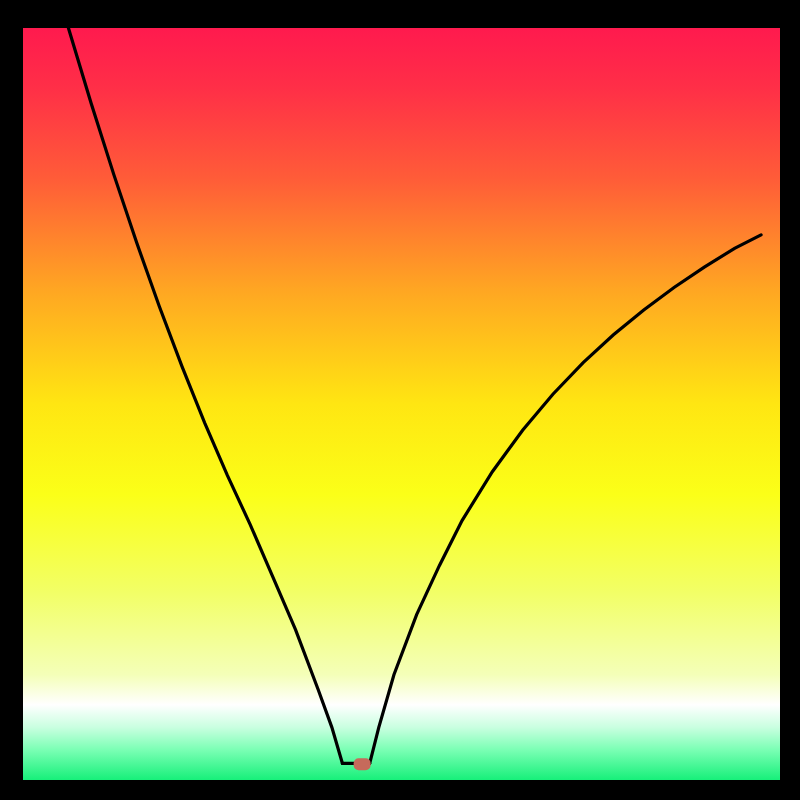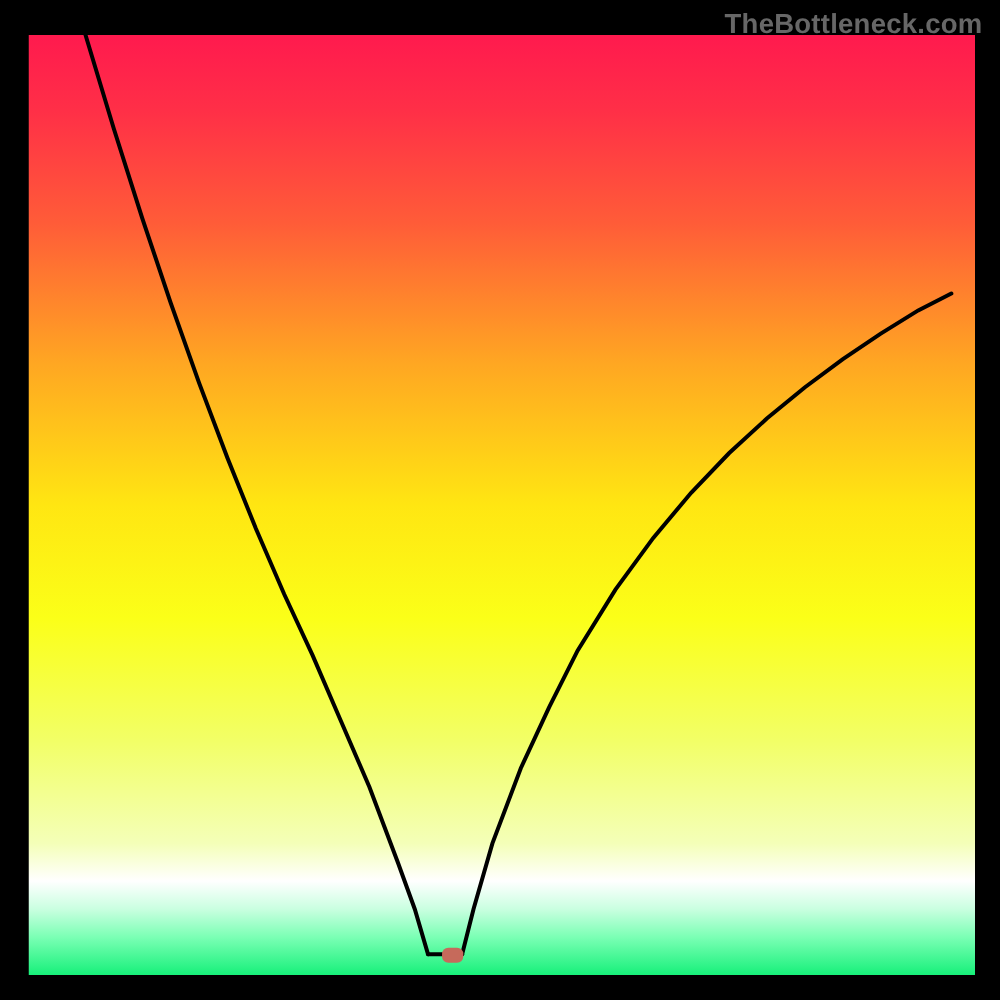--- a/index.html
+++ b/index.html
@@ -53,15 +53,14 @@
           <stop offset="100%" stop-color="#17f07a"></stop>
         </linearGradient>
   </defs>
   <rect id="plot-bg" fill="url(#bg-grad)" x="23" y="28" width="757" height="752"></rect>
   <path id="curve-left" fill="none" d="M68.42 28.00 L91.13 103.20 L113.84 174.64 L136.55 242.32 L159.26 306.24 L181.97 366.40 L204.68 422.80 L227.39 475.44 L250.10 524.32 L272.81 576.96 L295.52 629.60 L318.23 689.76 L331.86 727.36 L342.45 763.46" stroke="#000000" stroke-width="3.2" stroke-linecap="round"></path>
   <path id="curve-flat" fill="none" d="M342.45 763.46 L369.71 763.46" stroke="#000000" stroke-width="3.2" stroke-linecap="round"></path>
   <path id="curve-right" fill="none" d="M369.71 763.46 L378.79 727.36 L393.93 674.72 L416.64 614.56 L439.35 565.68 L462.06 520.56 L492.34 471.68 L522.62 430.32 L552.90 394.22 L583.18 362.64 L613.46 334.82 L643.74 310.00 L674.02 287.44 L704.30 267.14 L734.58 248.34 L761.07 234.80" stroke="#000000" stroke-width="3.2" stroke-linecap="round"></path>
   <rect id="marker" rx="5" ry="5" x="353.64" y="758.21" width="17" height="12" fill="#c66a5b"></rect>
 </svg>
 
-<div class="watermark">TheBottleneck.com</div>
 
 </div>
 
 </body></html>

